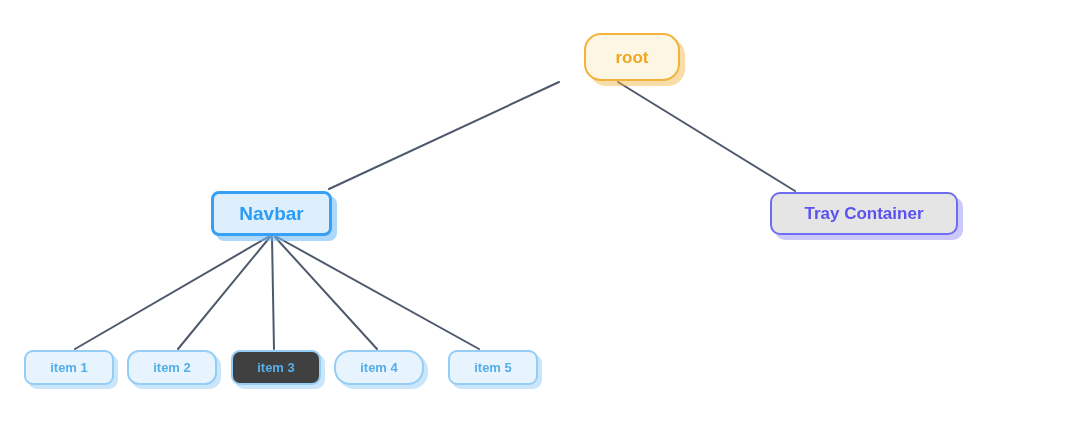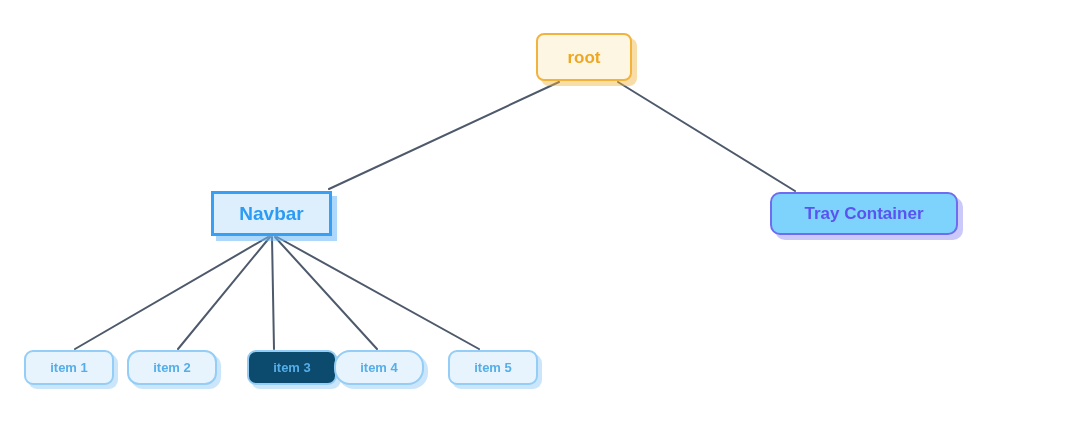--- a/index.html
+++ b/index.html
@@ -41,35 +41,36 @@
   .node-label {
     display: block;
     line-height: 1;
   }
 
   
   .node-root {
     border-width: 2px;
     border-color: #f2b33d;
     background: #fdf6e3;
-    border-radius: 8px;
+    border-radius: 17px;
     box-shadow: 5px 5px 0 0 rgba(242,179,61,0.45);
+    margin-left: 48px;
   }
   .node-root .node-label {
     color: #efa720;
     font-size: 17px;
     font-weight: bold;
   }
 
   
   .node-navbar {
     border-width: 3px;
     border-color: #37a0f4;
     background: #ddeffd;
-    border-radius: 0;
+    border-radius: 8px;
     box-shadow: 5px 5px 0 0 rgba(108,184,247,0.55);
   }
   .node-navbar .node-label {
     color: #2b9bf4;
     font-size: 19px;
     font-weight: bold;
   }
 
   
   .node-tray {
@@ -114,30 +115,30 @@
       <line x1="277" y1="237" x2="479" y2="349" stroke="#4e5a6b" stroke-width="2" stroke-linecap="round"></line>
     </svg>
 
   <div id="nodes">
       <div class="node node-root" style="left: 536px; top: 33px; width: 96px; height: 48px; background: rgb(253, 246, 227); border-color: rgb(242, 179, 61);">
         <span class="node-label" style="color: rgb(239, 167, 32);">root</span>
       </div>
       <div class="node node-navbar" style="left: 211px; top: 191px; width: 121px; height: 45px; background: rgb(221, 239, 253); border-color: rgb(55, 160, 244);">
         <span class="node-label" style="color: rgb(43, 155, 244);">Navbar</span>
       </div>
-      <div class="node node-tray" style="left: 770px; top: 192px; width: 188px; height: 43px; background: #7dd3fc; border-color: rgb(111, 108, 240);">
+      <div class="node node-tray" style="left: 770px; top: 192px; width: 188px; height: 43px; background: #e5e5e5; border-color: rgb(111, 108, 240);">
         <span class="node-label" style="color: rgb(90, 83, 239);">Tray Container</span>
       </div>
       <div class="node node-item" style="left: 24px; top: 350px; width: 90px; height: 35px; background: rgb(231, 243, 253); border-color: rgb(148, 205, 245);">
         <span class="node-label" style="color: rgb(85, 174, 232);">item 1</span>
       </div>
       <div class="node node-item" style="left: 127px; top: 350px; width: 90px; height: 35px; background: rgb(231, 243, 253); border-color: rgb(148, 205, 245); border-radius: 12px;">
         <span class="node-label" style="color: rgb(85, 174, 232);">item 2</span>
       </div>
-      <div class="node node-item" style="left: 247px; top: 350px; width: 90px; height: 35px; background: #0c4a6e; border-color: rgb(148, 205, 245);">
+      <div class="node node-item" style="left: 231px; top: 350px; width: 90px; height: 35px; background: #404040; border-color: rgb(148, 205, 245);">
         <span class="node-label" style="color: rgb(85, 174, 232);">item 3</span>
       </div>
       <div class="node node-item" style="left: 334px; top: 350px; width: 90px; height: 35px; background: rgb(231, 243, 253); border-color: rgb(148, 205, 245); border-radius: 16px;">
         <span class="node-label" style="color: rgb(85, 174, 232);">item 4</span>
       </div>
       <div class="node node-item" style="left: 448px; top: 350px; width: 90px; height: 35px; background: rgb(231, 243, 253); border-color: rgb(148, 205, 245);">
         <span class="node-label" style="color: rgb(85, 174, 232);">item 5</span>
       </div>
     </div>
 

